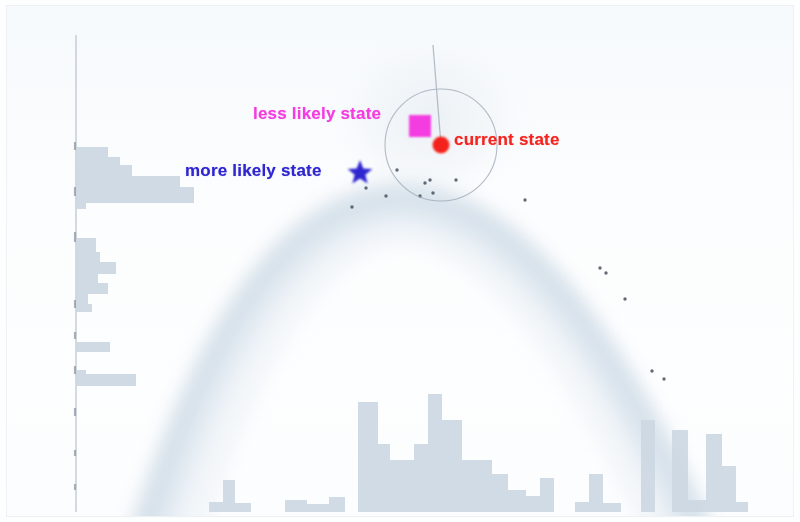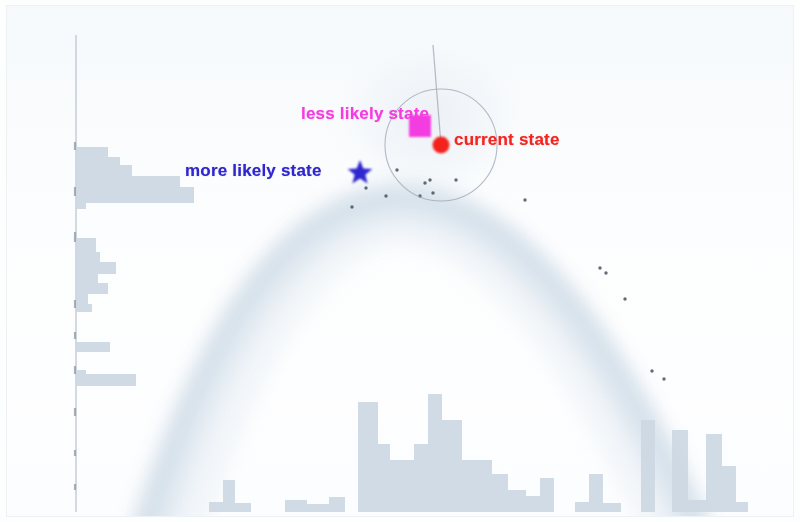--- a/index.html
+++ b/index.html
@@ -173,18 +173,18 @@
       <line id="pointer-line" stroke="#a8b3c0" stroke-width="1.3" opacity="0.85" x1="441" y1="145" x2="433" y2="45"></line>
 
       <g id="markers-layer">
           <rect x="409" y="115" width="22" height="22" fill="#f43ce0" filter="url(#blurTiny)"></rect>
           <circle cx="441" cy="145" r="8.5" fill="#f4241f" filter="url(#blurTiny)"></circle>
           <path d="M 360.00 160.00 L 363.29 168.47 L 372.36 168.98 L 365.33 174.73 L 367.64 183.52 L 360.00 178.60 L 352.36 183.52 L 354.67 174.73 L 347.64 168.98 L 356.71 168.47 Z" fill="#2f26cf" filter="url(#blurTiny)"></path>
         </g>
     </g>
   </svg>
 
-  <div class="label" id="label-less" style="left: 253px; top: 104px; margin-left: 48px;">less likely state</div>
+  <div class="label" id="label-less" style="left: 253px; top: 104px;">less likely state</div>
 
   <div class="label" id="label-more" style="left: 185px; top: 161px;">more likely state</div>
 
   <div class="label" id="label-current" style="left: 454px; top: 130px;">current state</div>
 </div>
 
 </body></html>

